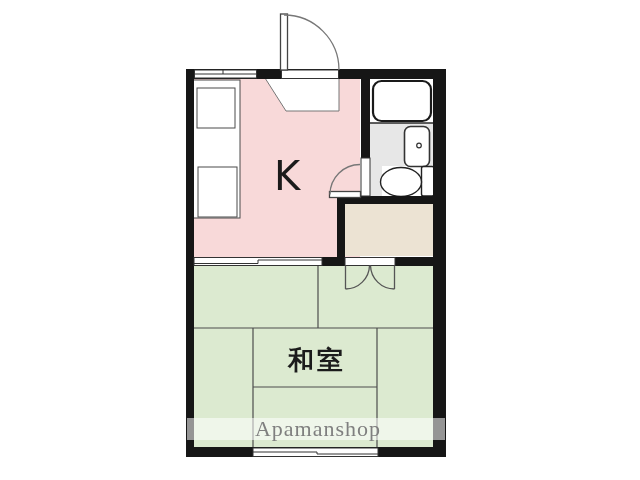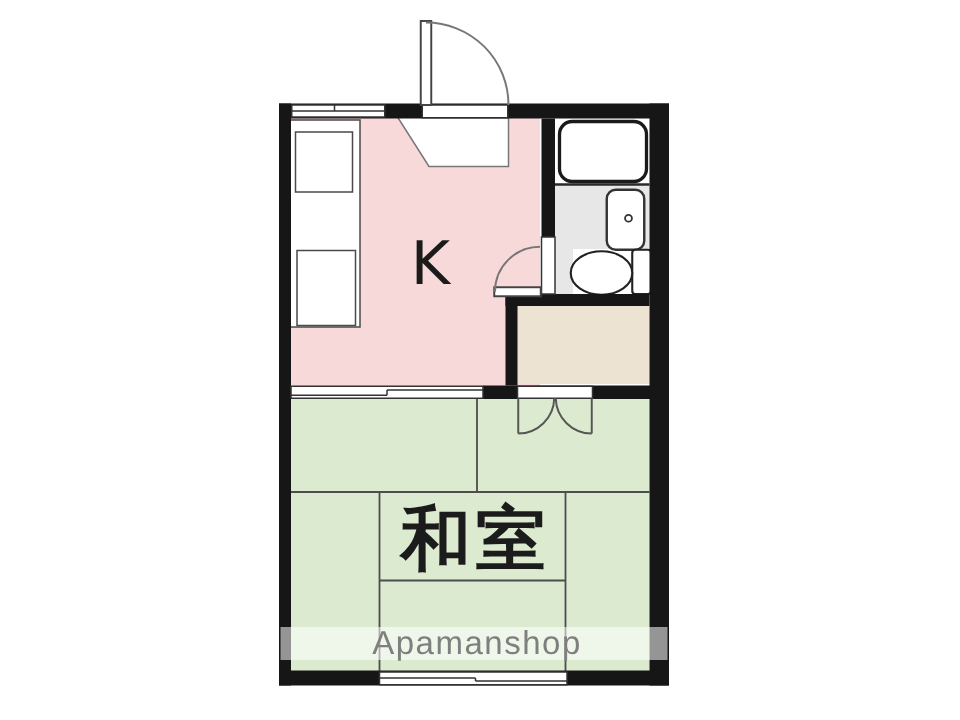--- a/index.html
+++ b/index.html
@@ -3,22 +3,22 @@
 <meta charset="utf-8">
 <style>
   html,body{margin:0;padding:0;background:#ffffff;}
   #stage{position:relative;width:640px;height:480px;background:#ffffff;overflow:hidden;
          font-family:"Liberation Sans",sans-serif;}
   #plan-svg{position:absolute;left:0;top:0;width:640px;height:480px;}
   .room-label{position:absolute;transform:translate(-50%,-50%);color:#1b1b1b;white-space:nowrap;}
   .label-k{font-family:"DejaVu Sans",sans-serif;font-size:40px;font-weight:400;}
   .label-cjk{font-family:"DejaVu Sans",sans-serif;font-weight:600;}
   .label-oshiire{font-size:31px;letter-spacing:2px;}
-  .label-washitsu{font-size:47px;letter-spacing:3px;}
-  .label-watermark{font-family:Liberation Sans, sans-serif;font-size:22px;font-weight:400;
+  .label-washitsu{font-size:26px;letter-spacing:3px;}
+  .label-watermark{font-family:Liberation Serif, serif;font-size:22px;font-weight:400;
                    letter-spacing:1px;color:var(--c-watermark-text,#828282);}
 </style>
 </head>
 <body>
 
 <div id="stage">
   <svg id="plan-svg" viewBox="0 0 640 480">
 
     <rect x="193" y="78" width="167" height="180" style="fill:var(--c-kitchen)"></rect>
     <rect x="193" y="265" width="240" height="183" style="fill:var(--c-washitsu)"></rect>

